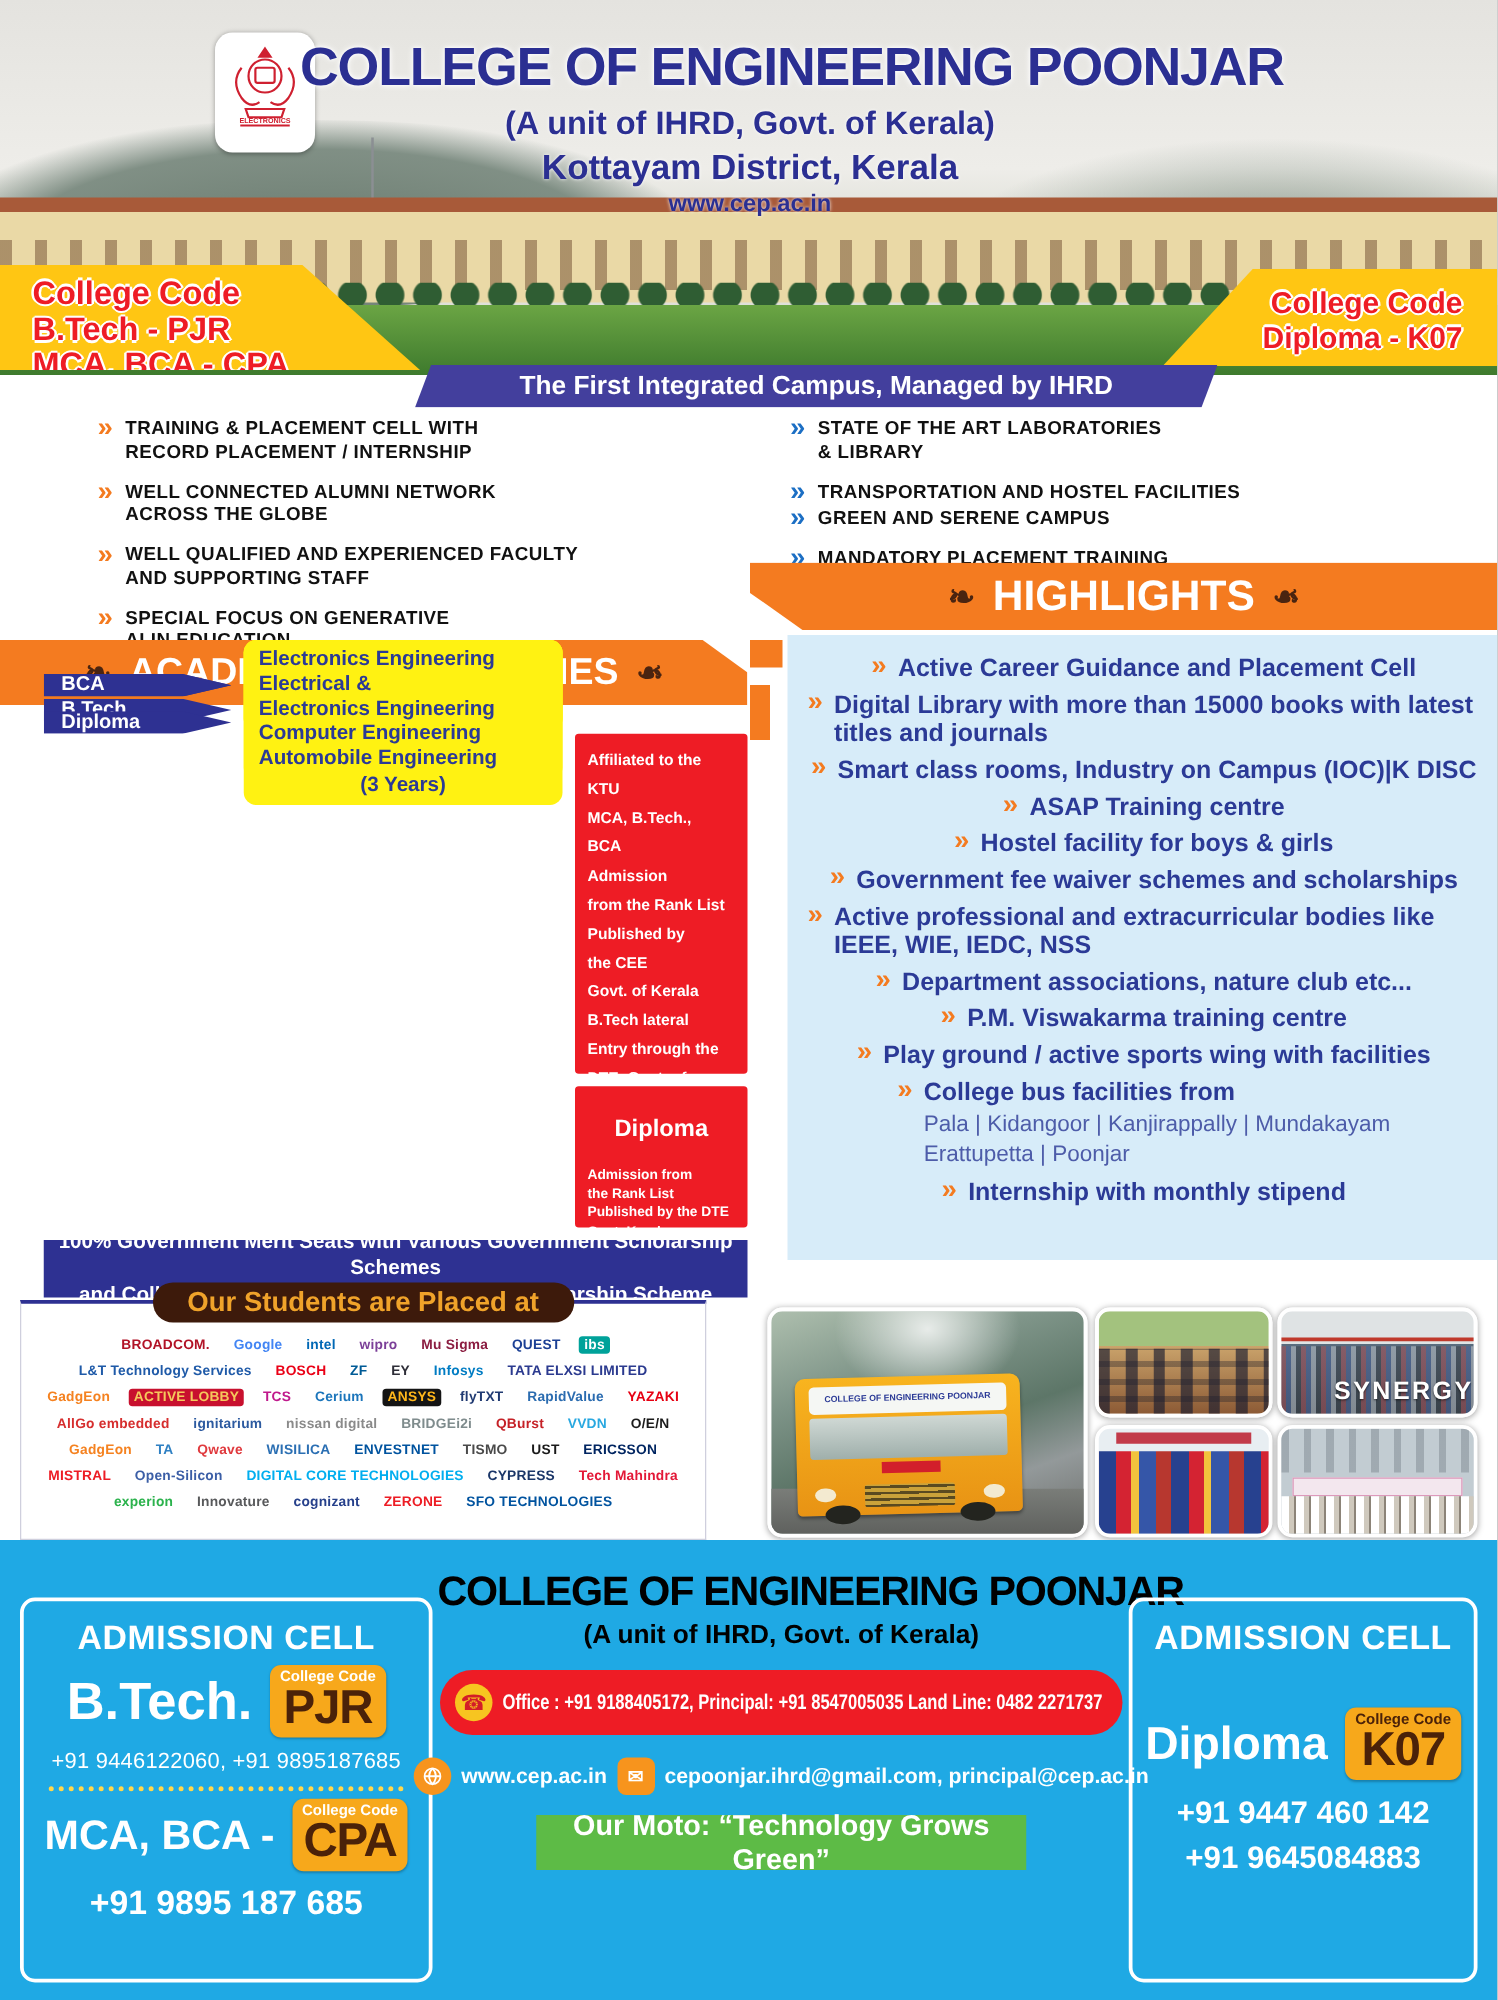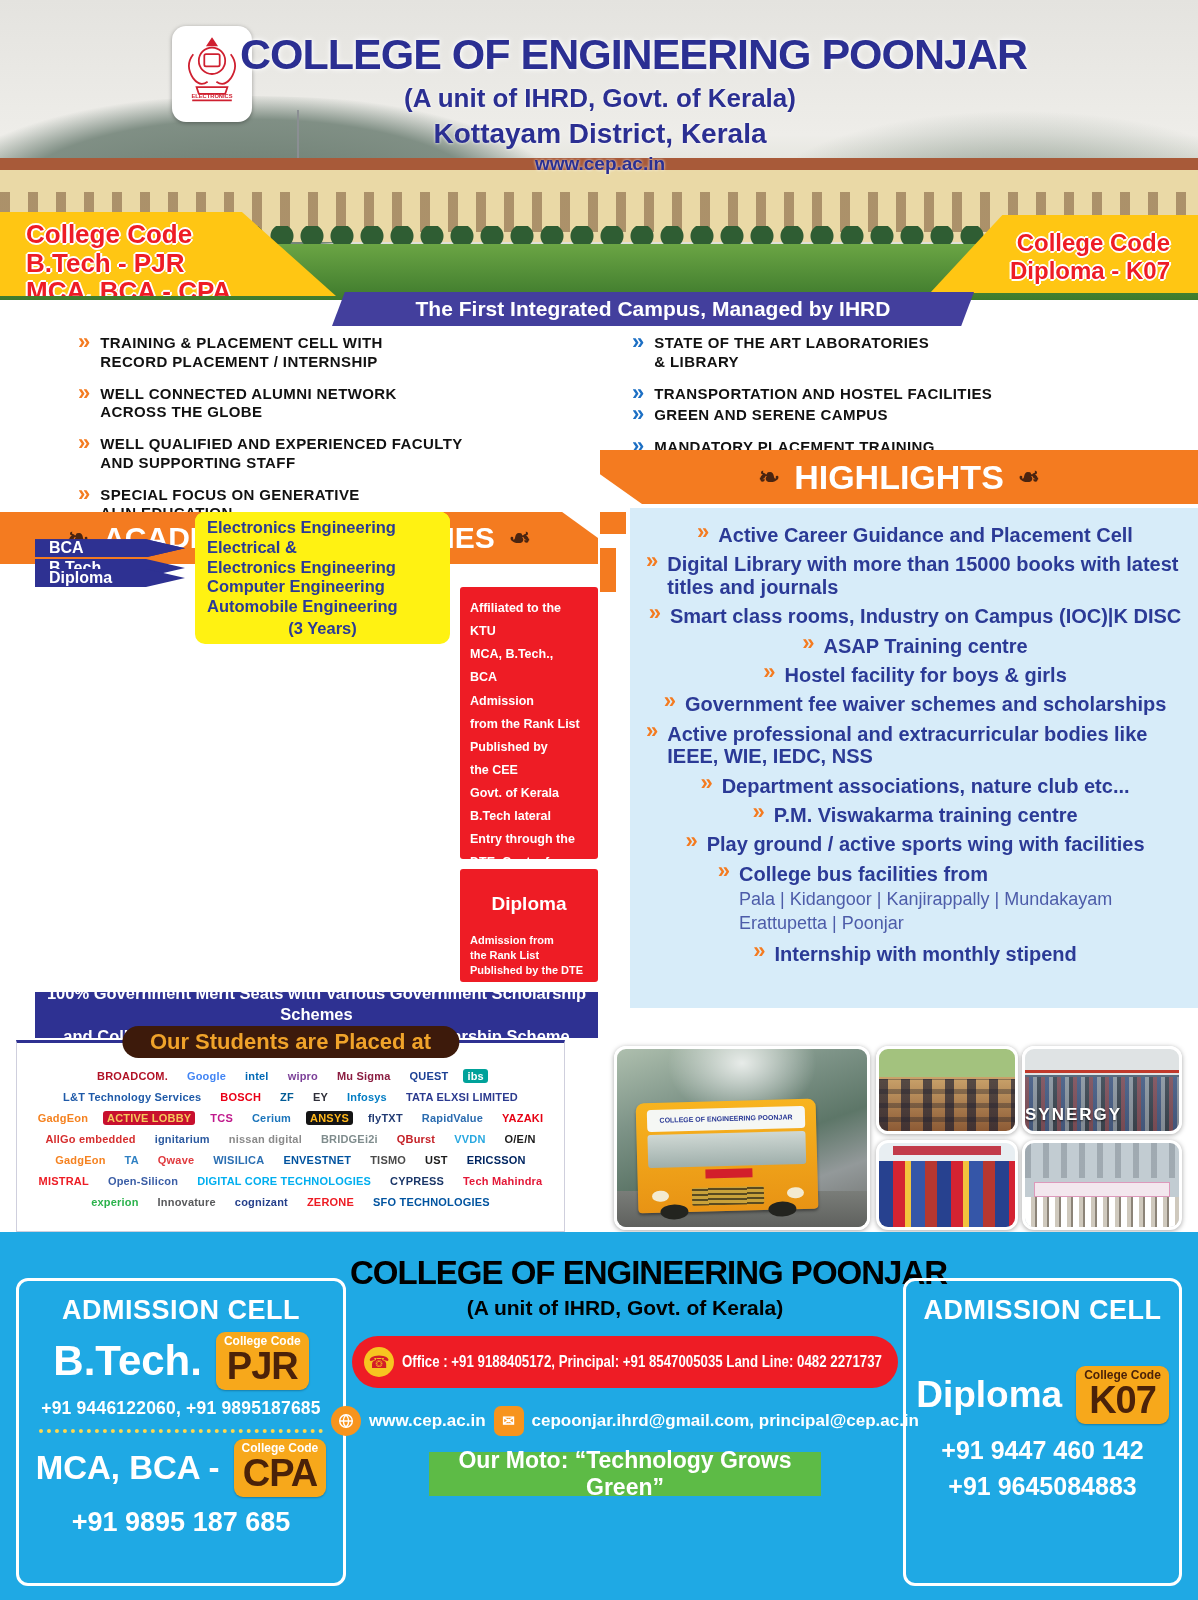--- a/index.html
+++ b/index.html
@@ -145,22 +145,22 @@
            background:linear-gradient(#a3c27e 0 34%, #caa36b 34%, #8c5a35 100%); }
   .photo-1 .monitors { position:absolute; left:0; top:36%; width:100%; height:64%;
            background:repeating-linear-gradient(90deg, rgba(25,28,48,.65) 0 9px, transparent 9px 22px),
                       repeating-linear-gradient(0deg, transparent 0 9px, rgba(30,30,40,.35) 9px 14px); }
   .photo-2 { left:1022px; top:1046px; width:160px; height:88px;
            background:linear-gradient(#dfe3e4 0 32%, #5a6c7e 32%, #3f4c59 100%); }
   .photo-2 .roof { position:absolute; left:0; top:26%; width:100%; height:3px; background:#c0392b; }
   .photo-2 .crowd { position:absolute; left:0; top:34%; width:100%; height:66%; opacity:.55;
            background:repeating-linear-gradient(90deg, rgba(205,70,70,.7) 0 4px, rgba(70,100,170,.7) 4px 8px,
                       rgba(235,235,235,.7) 8px 12px, rgba(40,40,40,.6) 12px 16px); }
-  .photo-2 .syn { position:absolute; left:0; bottom:6px; width:100%; text-align:left; color:#fff;
-           font-size:17px; font-weight:bold; letter-spacing:2px; text-shadow:0 1px 2px rgba(0,0,0,.7); }
+  .photo-2 .syn { position:absolute; left:0; bottom:6px; width:100%; text-align:right; color:#fff;
+           font-size:20px; font-weight:bold; letter-spacing:2px; text-shadow:0 1px 2px rgba(0,0,0,.7); }
   .photo-3 { left:876px;  top:1140px; width:142px; height:90px; background:#e8eef2; }
   .photo-3 .banner { position:absolute; left:10%; top:4%; width:80%; height:10%; background:#c23b4a; }
   .photo-3 .robes { position:absolute; left:0; top:22%; width:100%; height:78%;
            background:repeating-linear-gradient(90deg, #27418f 0 14px, #d42332 14px 26px, #f2c33d 26px 32px,
                       #3556a8 32px 46px, #b7372f 46px 58px); }
   .photo-4 { left:1022px; top:1140px; width:160px; height:90px; background:#c2ccd2; }
   .photo-4 .win { position:absolute; left:0; top:0; width:100%; height:42%; opacity:.5;
            background:repeating-linear-gradient(90deg, rgba(80,90,100,.6) 0 6px, transparent 6px 18px); }
   .photo-4 .banner { position:absolute; left:6%; top:46%; width:88%; height:18%; background:#f3e7ee;
            border:1px solid #d9b; }
@@ -173,21 +173,21 @@
   .card-left  { left:16px;  top:46px; width:330px; height:308px; }
   .card-right { left:903px; top:46px; width:279px; height:308px; }
   .card h2 { font-size:27px; font-weight:bold; margin-top:14px; letter-spacing:.5px; }
   .course-row { display:flex; align-items:center; justify-content:center; gap:14px; margin-top:6px; }
   .course-big { font-size:42px; font-weight:bold; }
   .course-mid { font-size:33px; font-weight:bold; }
   .badge { background:#f7a81b; border-radius:9px; padding:3px 8px 5px; line-height:1; box-shadow:0 1px 2px rgba(0,0,0,.25); }
   .badge .blabel { font-size:12px; font-weight:bold; color:#fff; }
   .badge .bcode  { font-size:38px; font-weight:bold; color:#4b2209; letter-spacing:-1px; }
   .badge.dark-label .blabel { color:#4b2209; }
-  .phones { font-size:17.5px; font-weight:bold; margin-top:8px; letter-spacing:.2px; }
+  .phones { font-size:17.5px; font-weight:normal; margin-top:8px; letter-spacing:.2px; }
   .dotline { border-top:4px dotted #ffd84d; margin:10px 20px 2px; }
   .phone-big { font-size:27px; font-weight:bold; margin-top:10px; }
   .card-right .course-row { margin-top:40px; }
   .card-right .phone-line { font-size:25px; font-weight:bold; margin-top:10px; line-height:1.35; }
 
   .bottom-center { position:absolute; left:350px; top:22px; width:550px; text-align:center; color:#000; }
   .bc-title { font-size:33px; font-weight:bold; letter-spacing:-1px; white-space:nowrap; }
   .bc-sub   { font-size:21px; font-weight:bold; margin-top:4px; }
   .bc-addr  { font-size:18px; font-weight:bold; margin-top:6px; white-space:nowrap; }
   .bc-phone-pill { margin:16px auto 0; width:546px; height:52px; background:#ee1c25; border-radius:27px;

